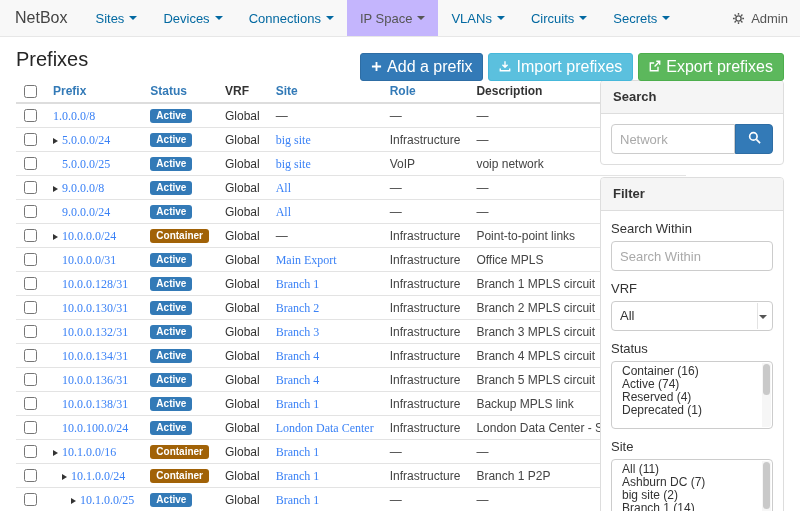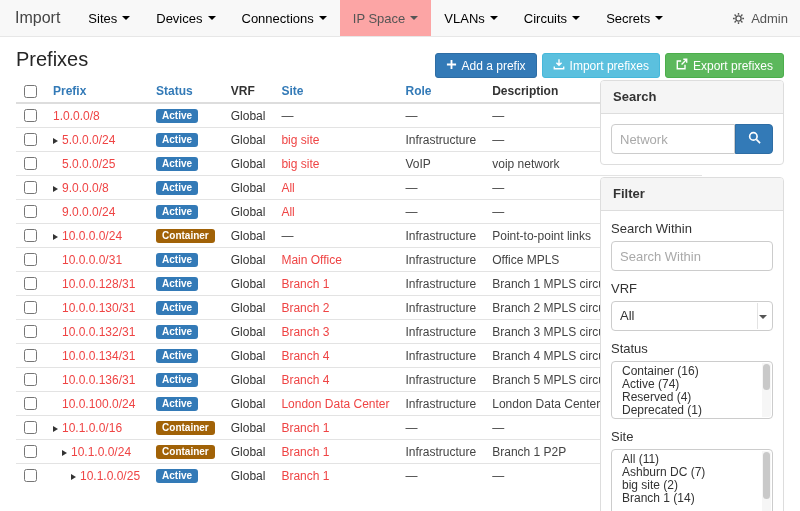--- a/index.html
+++ b/index.html
@@ -25,25 +25,25 @@
     font-size: 16px;
     color: #444;
     cursor: pointer;
     white-space: nowrap;
   }
   .nav-menu { display: flex; align-items: stretch; list-style: none; }
   .nav-item {
     display: flex; align-items: center; gap: 5px;
     padding: 0 13px;
     font-size: 13px;
-    color: #000000;
+    color: #0369a1;
     cursor: pointer;
     white-space: nowrap;
   }
-  .nav-item.active { background: #fca5a5; color: #555; }
+  .nav-item.active { background: #c4b5fd; color: #555; }
   .caret-down {
     width: 0; height: 0;
     border-left: 4px solid transparent;
     border-right: 4px solid transparent;
     border-top: 4px solid currentColor;
     display: inline-block;
   }
   .nav-right { margin-left: auto; display: flex; align-items: stretch; }
   .nav-utility {
     display: flex; align-items: center; gap: 6px;
@@ -54,21 +54,21 @@
 
   
   .page { padding: 0 16px; position: relative; }
   .actions {
     position: absolute; top: 5px; right: 16px;
     display: flex; gap: 5px;
   }
   .btn {
     display: flex; align-items: center; gap: 5px;
     padding: 4px 10px;
-    font-size: 12px;
+    font-size: 16px;
     color: #fff;
     border-radius: 3px;
     border: 1px solid transparent;
     cursor: pointer;
     font-family: inherit;
     white-space: nowrap;
   }
   .btn-primary { background: #337ab7; border-color: #2e6da4; }
   .btn-info    { background: #5bc0de; border-color: #46b8da; }
   .btn-success { background: #5cb85c; border-color: #4cae4c; }
@@ -85,21 +85,21 @@
     padding: 4px 8px; border-bottom: 2px solid #ddd;
     white-space: nowrap;
   }
   .prefix-table th.sortable { color: #337ab7; cursor: pointer; }
   .prefix-table td {
     padding: 4px 8px; border-top: 1px solid #e3e3e3;
     white-space: nowrap; overflow: hidden; text-overflow: ellipsis;
     line-height: 14px; vertical-align: middle;
   }
   .prefix-table input[type=checkbox] { width: 13px; height: 13px; margin: 0; display: block; cursor: pointer; }
-  .link { color: #ef4444; text-decoration: none; cursor: pointer; }
+  .link { color: #3b82f6; text-decoration: none; cursor: pointer; font-family: Liberation Serif, serif; }
   .tree-caret {
     width: 0; height: 0; display: inline-block;
     border-top: 3.5px solid transparent;
     border-bottom: 3.5px solid transparent;
     border-left: 5px solid #333;
     margin-right: 4px;
   }
   .badge {
     display: inline-block; padding: 2px 6px;
     font-size: 10px; font-weight: 700; line-height: 1;
@@ -159,21 +159,21 @@
   }
   .ms-thumb {
     position: absolute; top: 1px; left: 1px; width: 7px; height: 48%;
     background: #c9c9c9; border-radius: 4px;
   }
 </style>
 </head>
 <body>
 
 <nav class="navbar">
-  <span class="brand">Import</span>
+  <span class="brand">NetBox</span>
   <ul class="nav-menu" id="nav-menu">
   <li class="nav-item">
     <span class="nav-label">Sites</span>
     <span class="caret-down"></span>
   </li>
 
 
   <li class="nav-item">
     <span class="nav-label">Devices</span>
     <span class="caret-down"></span>
@@ -349,21 +349,21 @@
     <td><span class="cell-desc dash">Point-to-point links</span></td>
   </tr>
 
   <tr>
     <td>
                 <input type="checkbox" style="">
               </td>
     <td><span class="indent" style="padding-left: 9px;"><a class="link cell-prefix">10.0.0.0/31</a></span></td>
     <td><span class="badge active">Active</span></td>
     <td><span class="cell-vrf">Global</span></td>
-    <td><span class="cell-site link">Main Office</span></td>
+    <td><span class="cell-site link">Main Export</span></td>
     <td><span class="cell-role dash">Infrastructure</span></td>
     <td><span class="cell-desc dash">Office MPLS</span></td>
   </tr>
 
   <tr>
     <td>
                 <input type="checkbox" style="">
               </td>
     <td><span class="indent" style="padding-left: 9px;"><a class="link cell-prefix">10.0.0.128/31</a></span></td>
     <td><span class="badge active">Active</span></td>
@@ -414,20 +414,31 @@
                 <input type="checkbox" style="">
               </td>
     <td><span class="indent" style="padding-left: 9px;"><a class="link cell-prefix">10.0.0.136/31</a></span></td>
     <td><span class="badge active">Active</span></td>
     <td><span class="cell-vrf">Global</span></td>
     <td><span class="cell-site link">Branch 4</span></td>
     <td><span class="cell-role dash">Infrastructure</span></td>
     <td><span class="cell-desc dash">Branch 5 MPLS circuit</span></td>
   </tr>
 
+  <tr>
+    <td>
+                <input type="checkbox" style="">
+              </td>
+    <td><span class="indent" style="padding-left: 9px;"><a class="link cell-prefix">10.0.0.138/31</a></span></td>
+    <td><span class="badge active">Active</span></td>
+    <td><span class="cell-vrf">Global</span></td>
+    <td><span class="cell-site link">Branch 1</span></td>
+    <td><span class="cell-role dash">Infrastructure</span></td>
+    <td><span class="cell-desc dash">Backup MPLS link</span></td>
+  </tr>
 
   <tr>
     <td>
                 <input type="checkbox" style="">
               </td>
     <td><span class="indent" style="padding-left: 9px;"><a class="link cell-prefix">10.0.100.0/24</a></span></td>
     <td><span class="badge active">Active</span></td>
     <td><span class="cell-vrf">Global</span></td>
     <td><span class="cell-site link">London Data Center</span></td>
     <td><span class="cell-role dash">Infrastructure</span></td>
@@ -503,21 +514,21 @@
   <div class="field">
     <label class="field-label">VRF</label>
     <div class="select-box">
       <span class="select-value">All</span>
       <span class="caret-down"></span>
     </div>
   </div>
 
   <div class="field">
     <label class="field-label">Status</label>
-    <div class="multiselect" style="height: 58px;">
+    <div class="multiselect" style="height: 68px;">
       <div class="ms-options">
                   <div class="option">Container (16)</div>
                   <div class="option">Active (74)</div>
                   <div class="option">Reserved (4)</div>
                   <div class="option">Deprecated (1)</div>
                 </div>
       <div class="ms-scrollbar">
         <div class="ms-thumb"></div>
       </div>
     </div>

